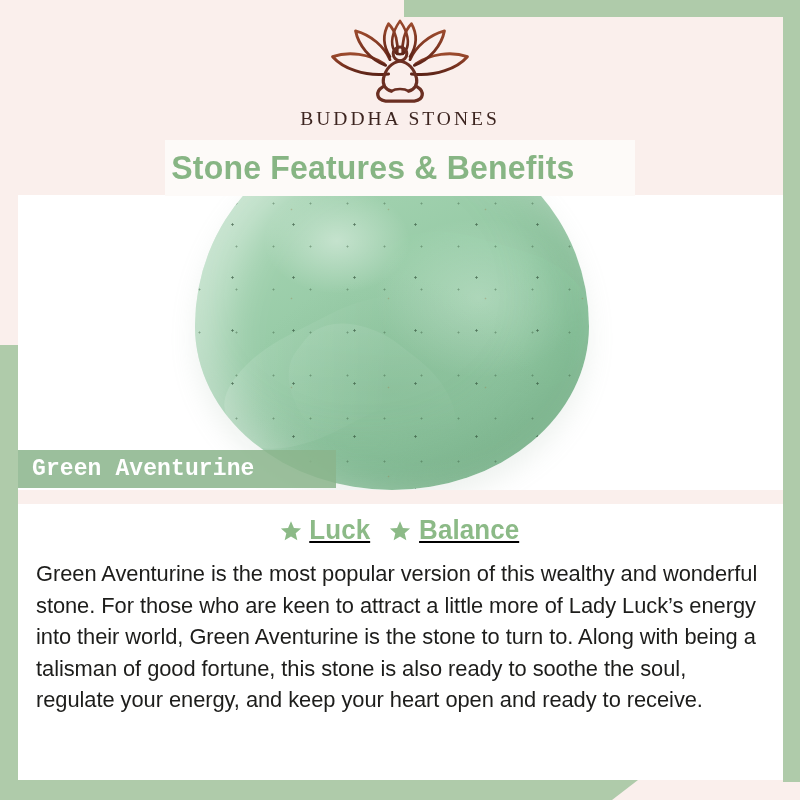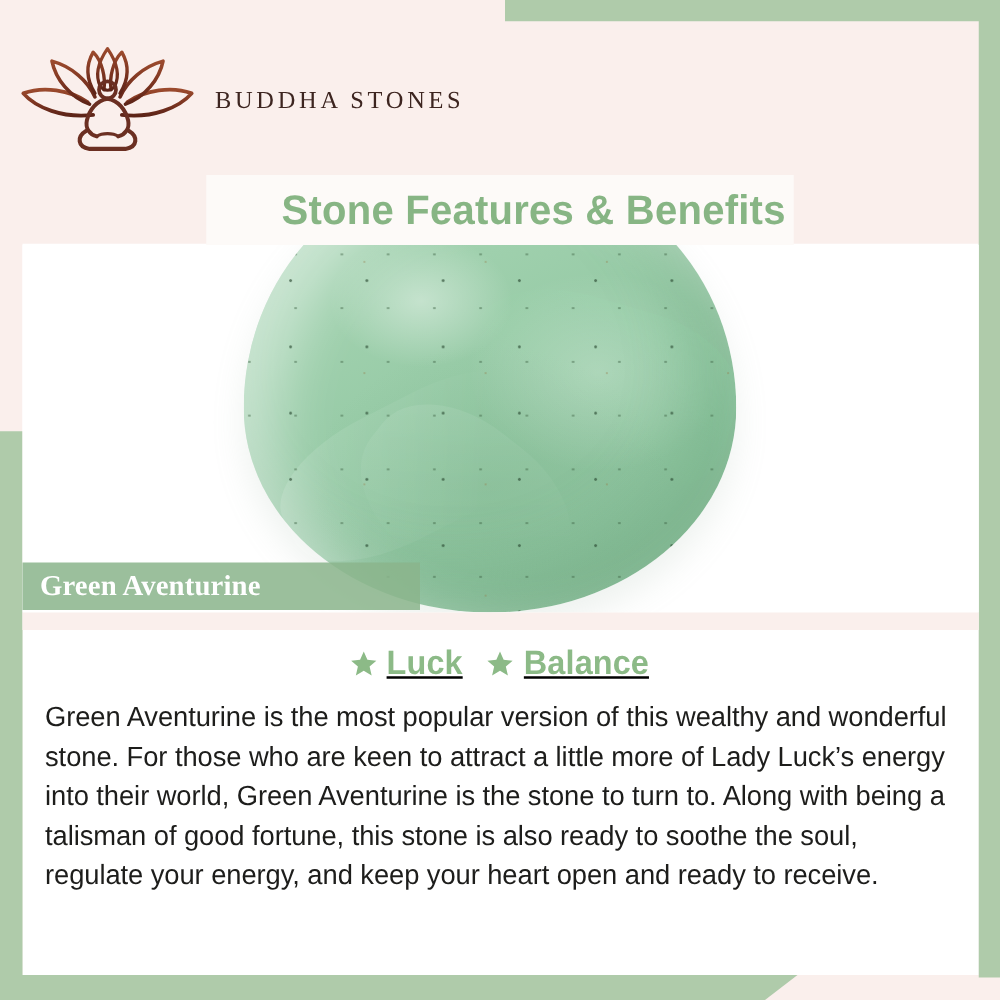--- a/index.html
+++ b/index.html
@@ -46,21 +46,21 @@
     width: 765px; height: 585px;
     background: #ffffff;
   }
 
   
   .header {
     position: absolute;
     left: 0; top: 0;
     width: 800px; height: 140px;
     display: flex;
-    flex-direction: row;
+    flex-direction: column;
     align-items: center;
     justify-content: flex-start;
     padding-top: 18px;
     box-sizing: border-box;
   }
   .logo-mark {
     width: 172px;
     height: 86px;
     display: block;
   }
@@ -74,21 +74,21 @@
   }
 
   
   .title-banner {
     position: absolute;
     left: 165px; top: 140px;
     width: 470px; height: 56px;
     background: #fdfaf8;
     display: flex;
     align-items: center;
-    justify-content: flex-end;
+    justify-content: flex-start;
   }
   .title-text {
     font-family: "Liberation Sans Narrow", "Liberation Sans", sans-serif;
     font-weight: 700;
     font-size: 33px;
     letter-spacing: 0.2px;
     color: #87b584;
     transform: scaleX(0.97);
     white-space: nowrap;
   }
@@ -163,21 +163,21 @@
     position: absolute;
     left: 18px; top: 450px;
     width: 318px; height: 38px;
     background: rgba(138,180,140,0.86);
     display: flex;
     align-items: center;
     padding-left: 14px;
     box-sizing: border-box;
   }
   .name-bar-text {
-    font-family: Liberation Serif, serif;
+    font-family: Liberation Mono, monospace;
     font-weight: 700;
     font-size: 23px;
     color: #ffffff;
     letter-spacing: 0.1px;
     white-space: nowrap;
   }
 
   
   .photo-underline {
     position: absolute;

